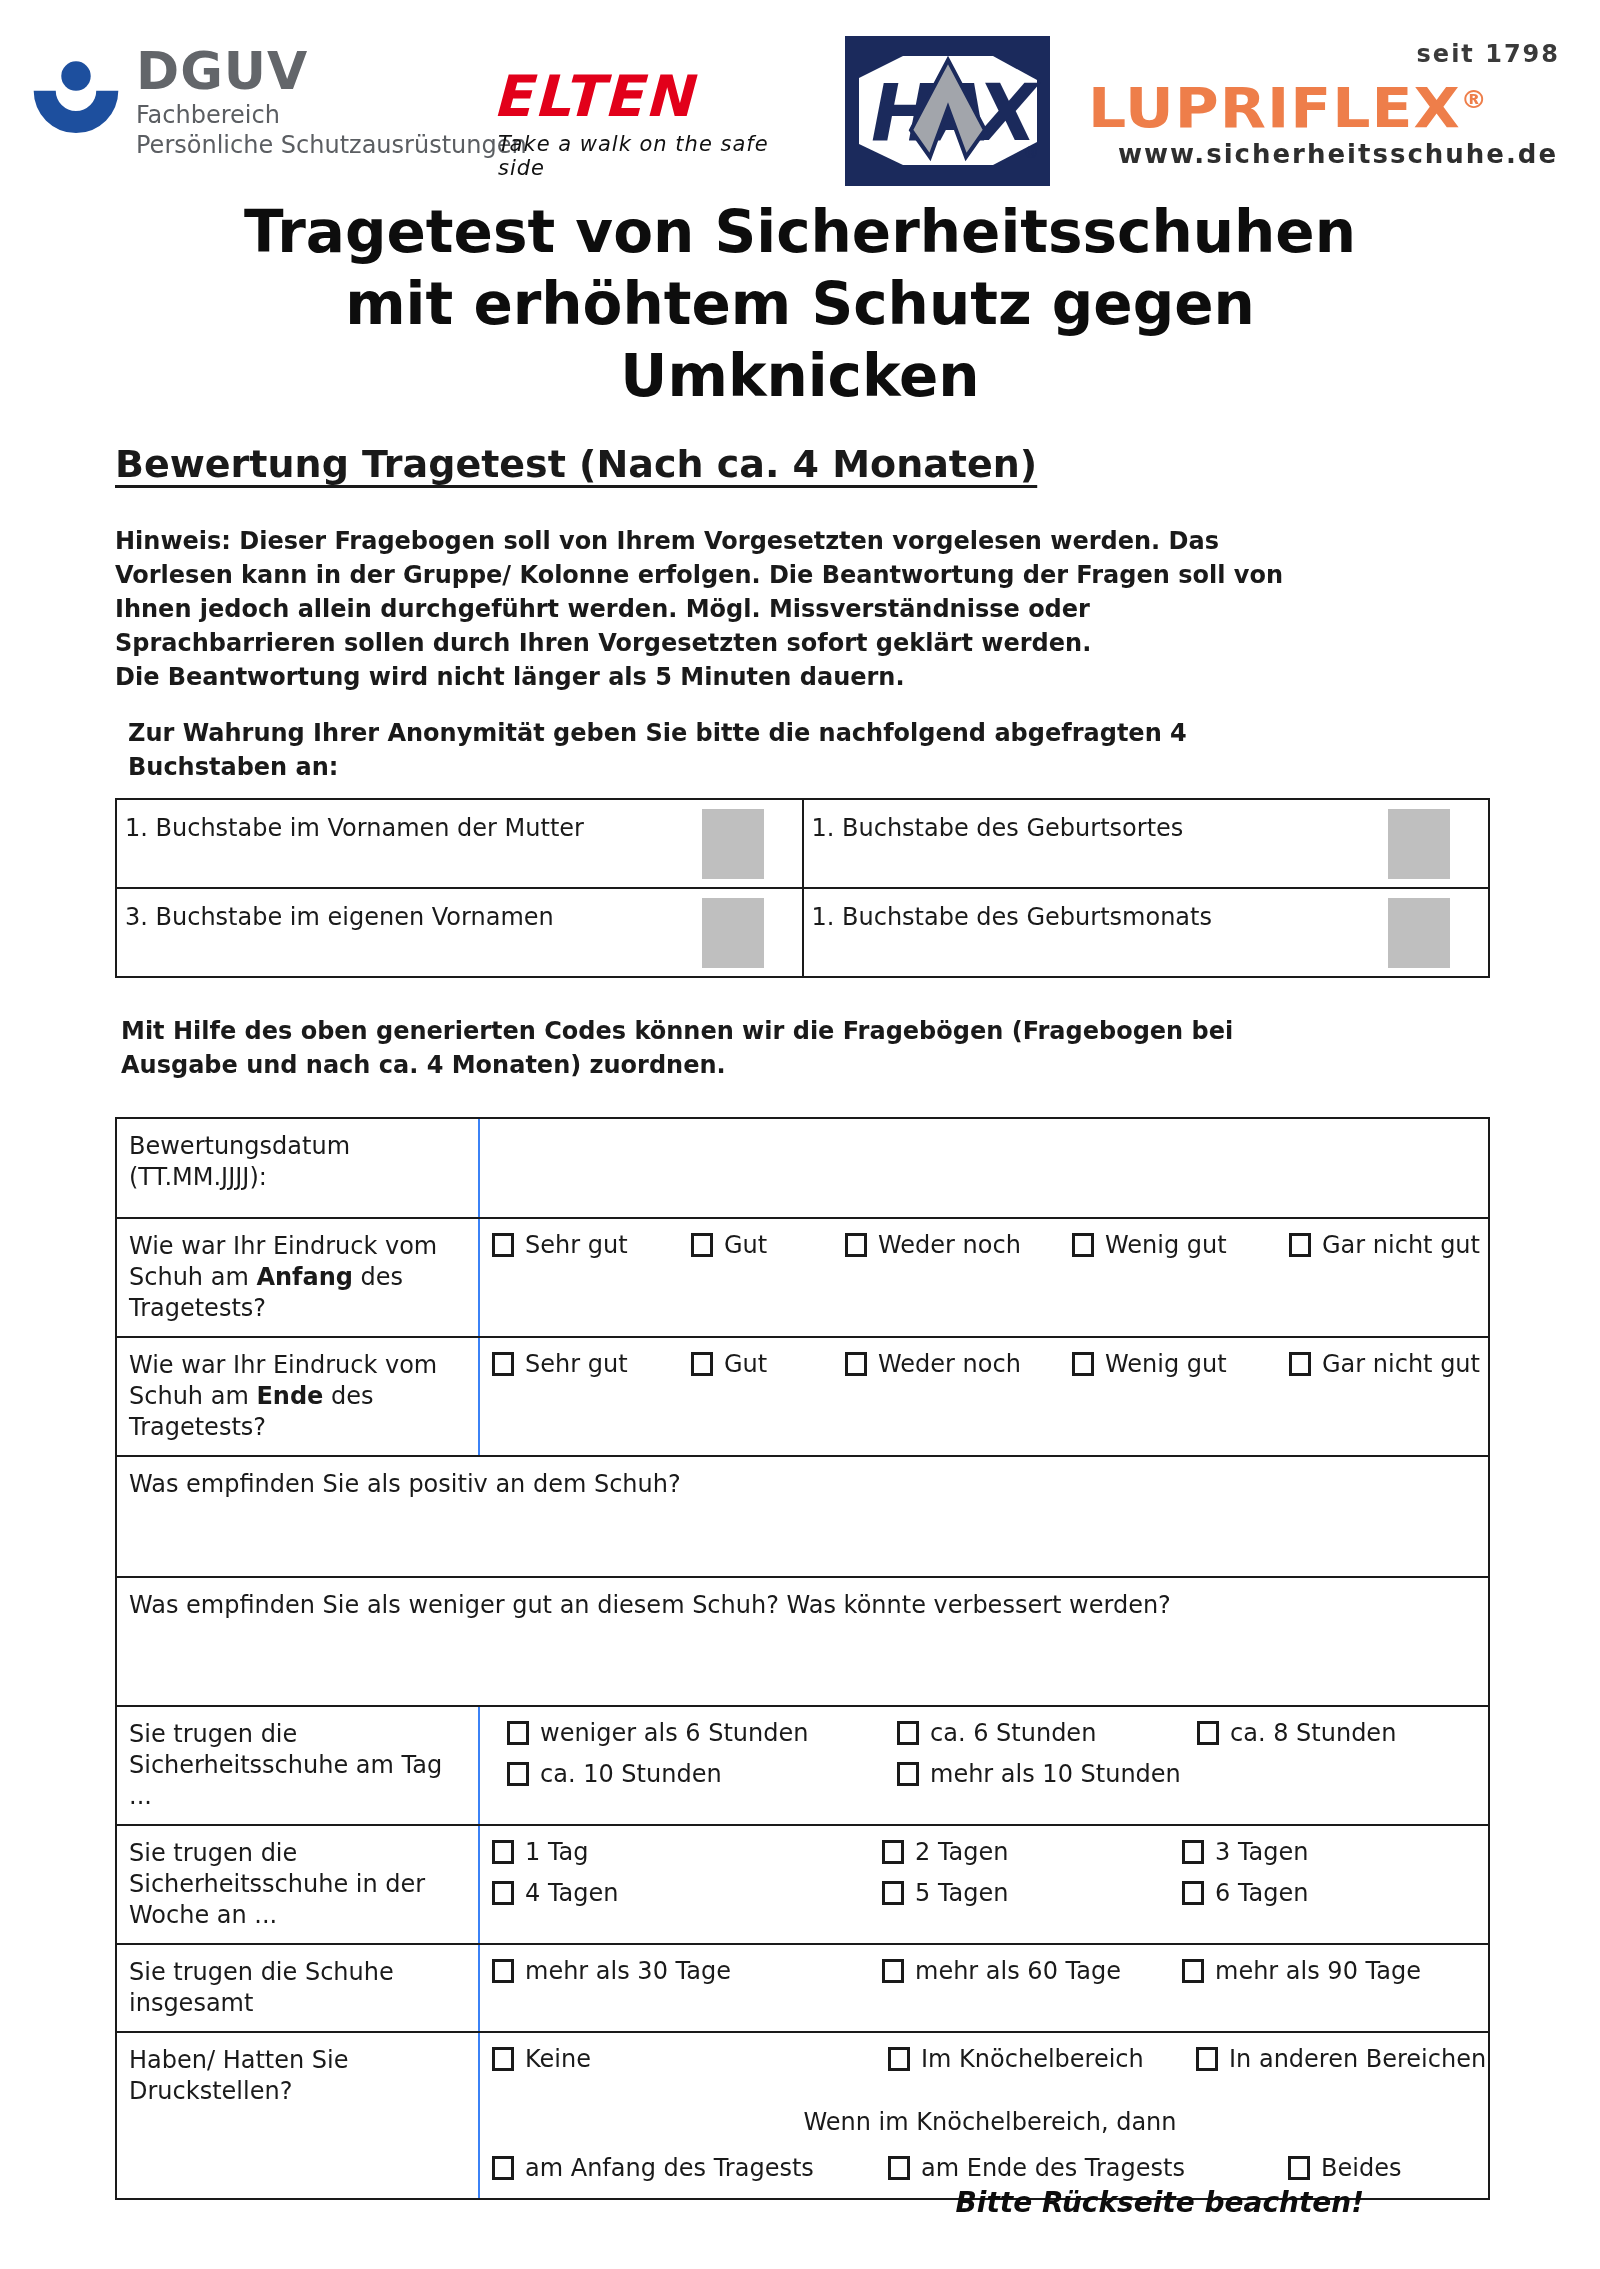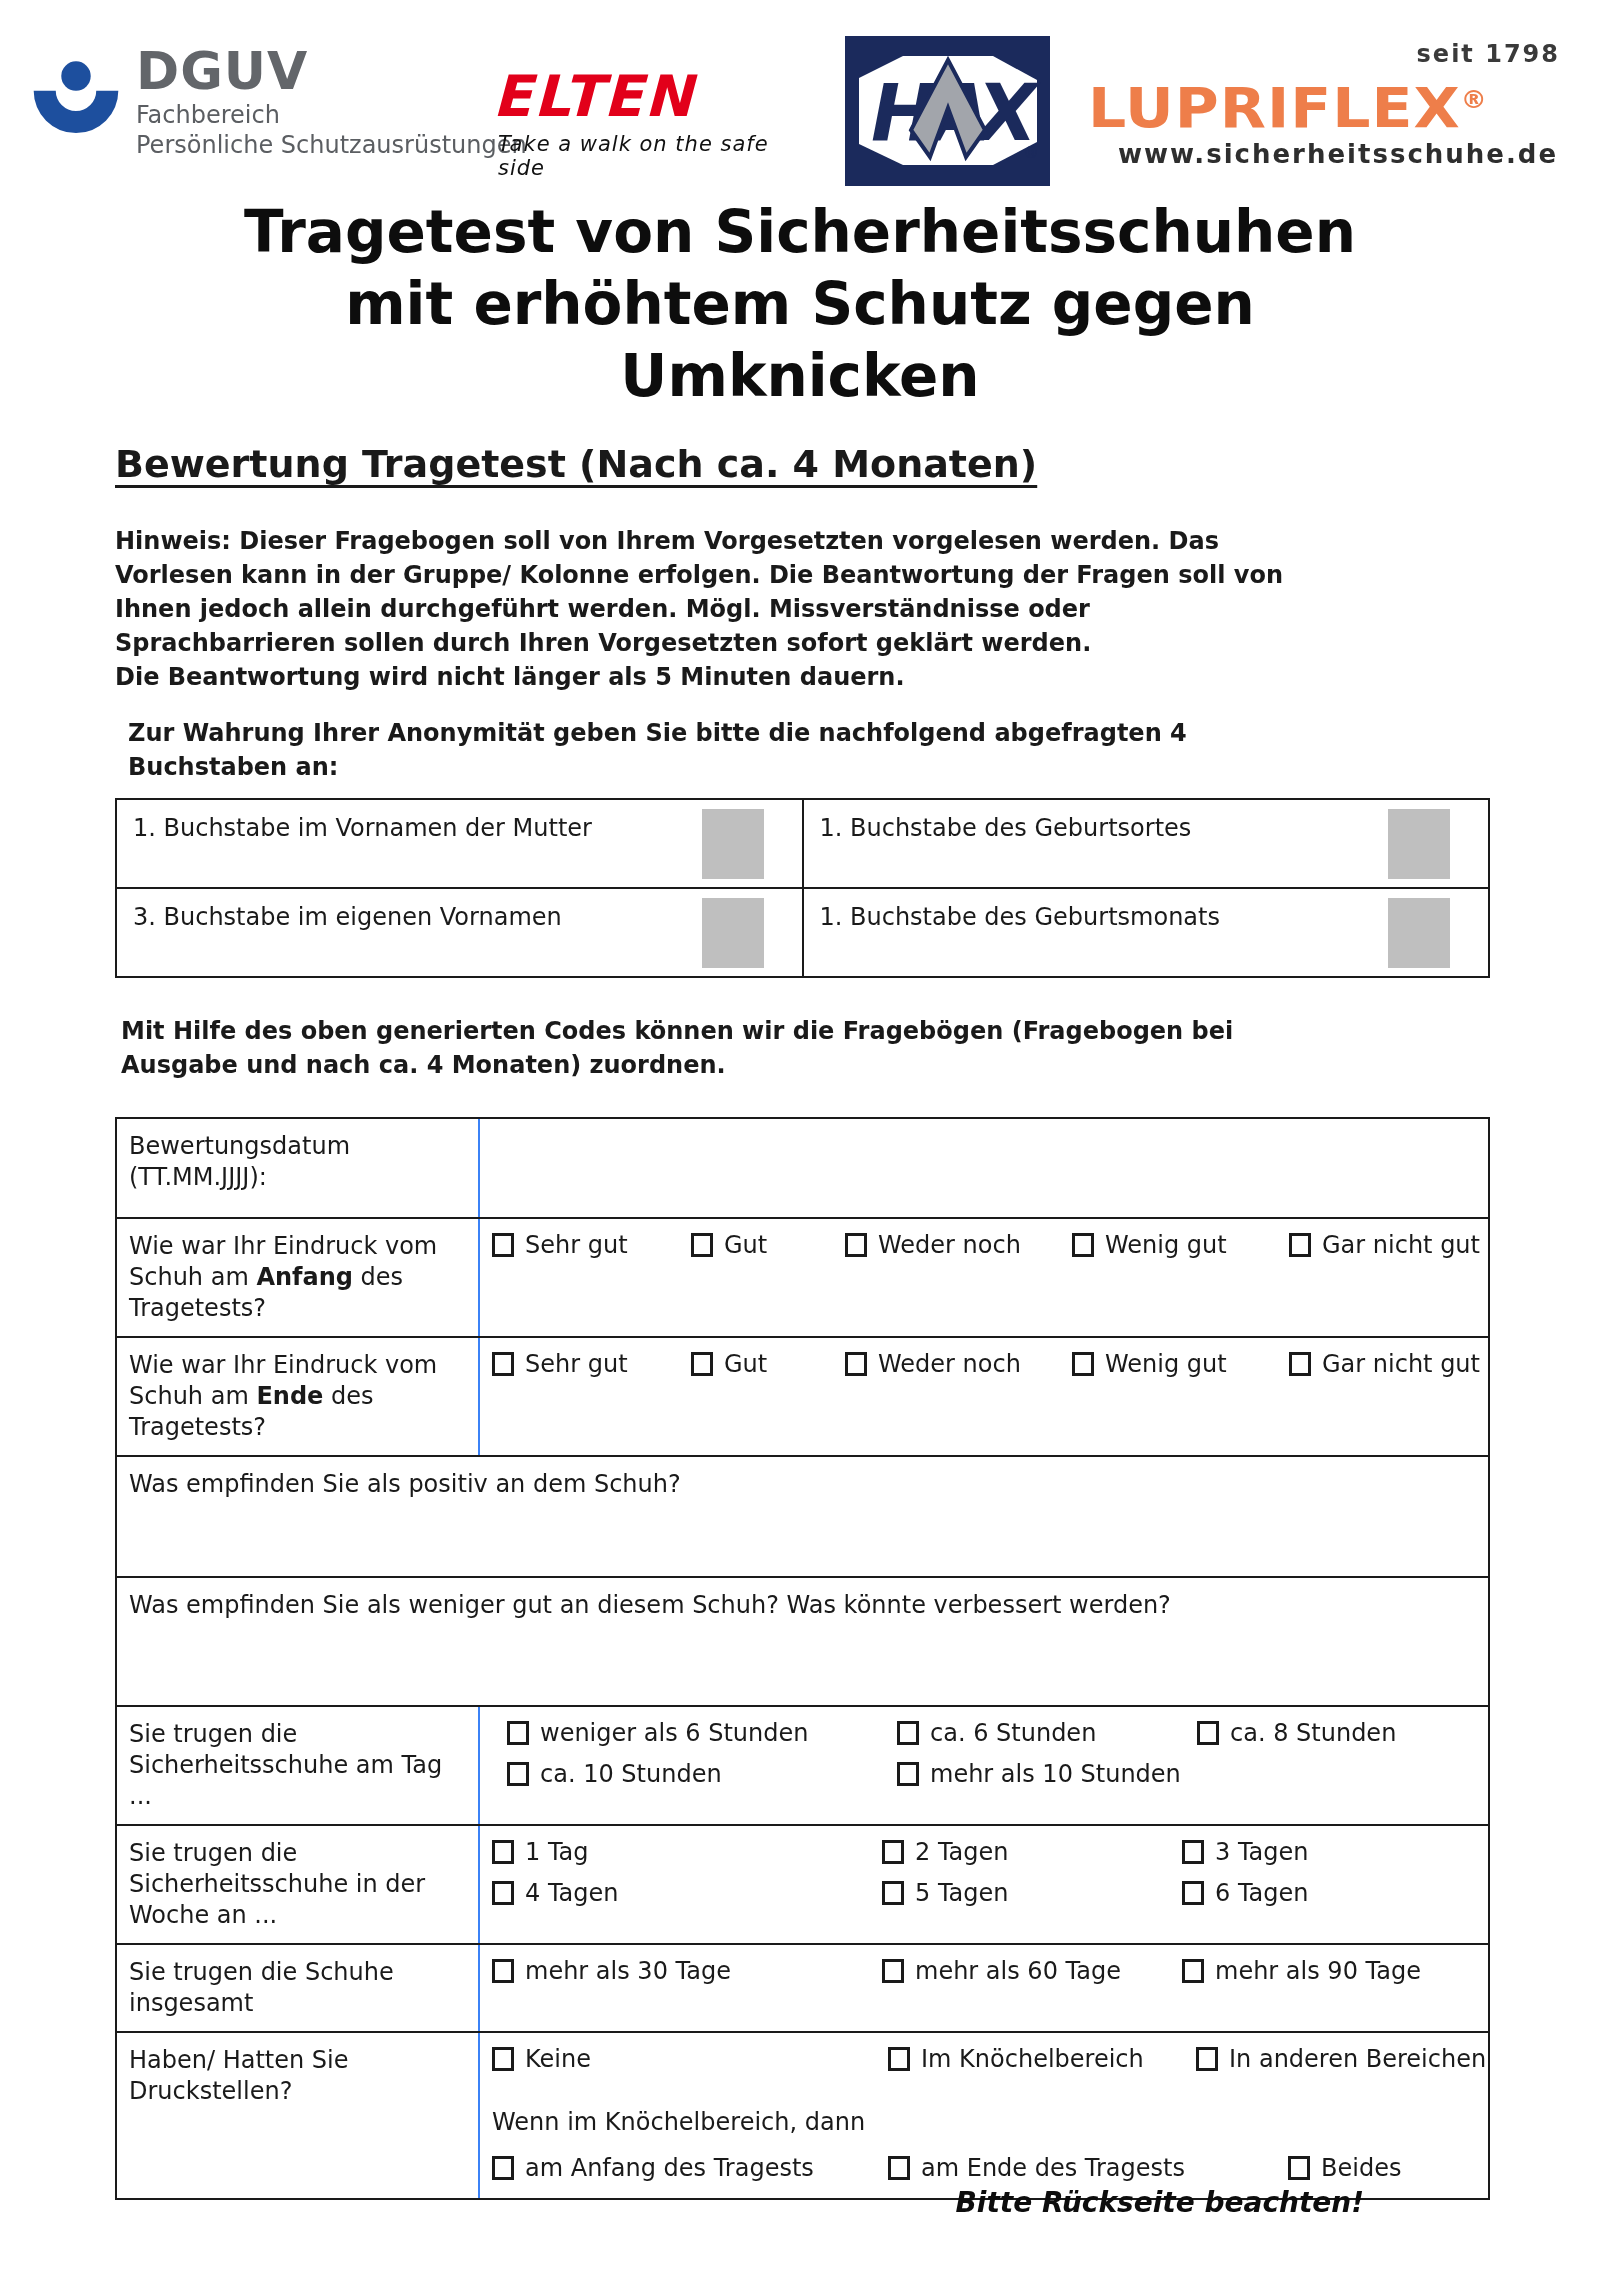--- a/index.html
+++ b/index.html
@@ -50,21 +50,21 @@
     position:absolute; left:128px; top:716px; width:1395px;
     font-size:24px; font-weight:bold; line-height:34px; white-space:pre-line;
   }
   
   .code-table {
     position:absolute; left:115px; top:798px; width:1375px;
     border:2px solid #1a1a1a; border-collapse:collapse; table-layout:fixed;
   }
   .code-table td {
     width:50%; height:89px; border:2px solid #1a1a1a;
-    position:relative; vertical-align:top; padding:14px 16px;
+    position:relative; vertical-align:top; padding:14px 8px;
     font-size:24px;
   }
   .code-box {
     position:absolute; right:38px; top:9px; width:62px; height:70px;
     background:#bfbfbf;
   }
   .code-note {
     position:absolute; left:115px; top:1014px; width:1395px;
     font-size:24px; font-weight:bold; line-height:34px; white-space:pre-line;margin-left:6px;
   }
@@ -94,21 +94,21 @@
   }
   .opt-lbl { line-height:28px; white-space:nowrap; }
   .r-date  { min-height:98px; }
   .r-imp   { min-height:117px; }
   .r-pos   { min-height:121px; }
   .r-neg   { min-height:129px; }
   .r-day   { min-height:110px;gap:15px; }
   .r-week  { min-height:102px; }
   .r-total { min-height:79px; }
   .r-press { min-height:167px; }
-  .followup { margin:34px 0 17px 0; line-height:30px; }
+  .followup { margin:34px 0 17px 0; line-height:30px;text-align:center; }
   .footer {
     position:absolute; left:16px; top:2186px; width:1348px; text-align:right;
     font-size:28px; font-weight:bold; font-style:italic; color:#0d0d0d;
   }
   b.inline { font-weight:bold; }
 </style>
 </head>
 <body>
 
 <div class="page">

